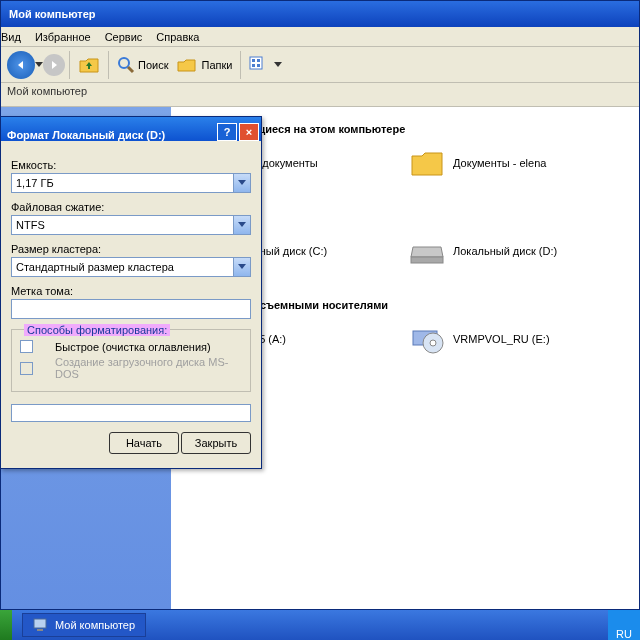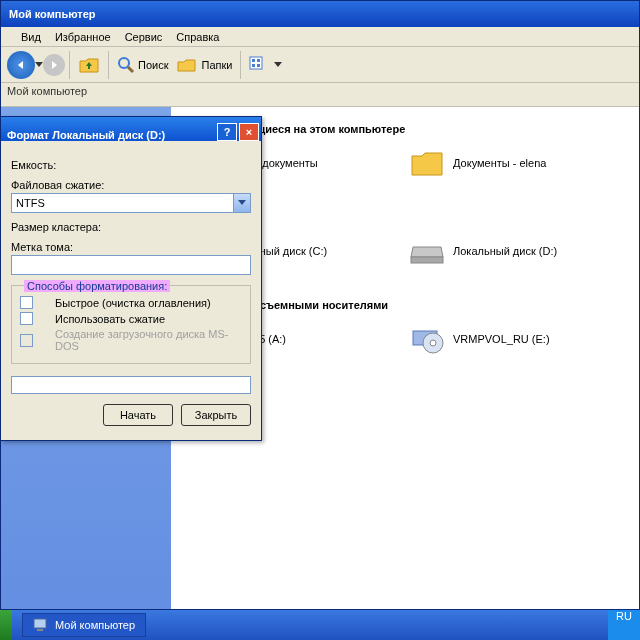--- a/index.html
+++ b/index.html
@@ -1,21 +1,21 @@
 <!DOCTYPE html>
 <html><head>
 <meta charset="utf-8">
 <style>
 * { margin: 0; padding: 0; box-sizing: border-box; font-family: Tahoma, sans-serif; font-size: 11px; }
 body { width: 640px; height: 640px; background: #3b6bd4; overflow: hidden; position: relative; }
 
 
 .explorer { position: absolute; left: 0; top: 0; width: 640px; height: 610px; background: #fff; border: 1px solid #0a2a7a; }
 .expl-title { height: 26px; background: linear-gradient(to bottom, #2a6de0 0%, #0d42bc 100%); color: #fff; line-height: 26px; padding-left: 8px; font-weight: bold; }
-.menubar { height: 20px; background: #ece9d8; border-bottom: 1px solid #c0beb2; display: flex; gap: 14px; padding-left: 20px; align-items: center; }
+.menubar { height: 20px; background: #ece9d8; border-bottom: 1px solid #c0beb2; display: flex; gap: 14px; padding-left: 0; align-items: center; }
 .menubar span { color: #000; }
 .toolbar { height: 36px; background: #ece9d8; border-bottom: 1px solid #c0beb2; display: flex; align-items: center; gap: 0; padding-left: 6px; }
 .toolbtn { display: flex; align-items: center; gap: 3px; padding: 2px 4px; }
 .nav-back { width: 28px; height: 28px; border-radius: 14px; background: radial-gradient(circle, #4f94e8, #1a5fb8); display:flex; align-items:center; justify-content:center; }
 .nav-fwd { width: 22px; height: 22px; border-radius: 11px; background: #c6c6c6; display:flex; align-items:center; justify-content:center; }
 .sep { width:1px; height:28px; background:#c0beb2; margin:0 4px; }
 .ico-folder-up { width:22px; height:22px; }
 .ico-search { width:18px; height:18px; }
 .ico-folders { width:22px; height:22px; }
 .ico-view { width:22px; height:18px; }
@@ -45,29 +45,29 @@
 .combo-btn { width: 17px; height: 18px; background: linear-gradient(#c6dbf8, #8fb6ed); border-left: 1px solid #7a9ac7; display:flex; align-items:center; justify-content:center; }
 .textbox { width: 100%; height: 20px; background: #fff; border: 1px solid #7a9ac7; margin-bottom: 10px; }
 .fieldset { border: 1px solid #c0beb2; padding: 8px 8px 8px 8px; margin-bottom: 12px; }
 .fieldset-legend { color: #16389a; padding: 0 3px; margin-left: 4px; background:#f0abfc; position:relative; top:-14px; display:inline-block; }
 .fieldset-inner { margin-top: -10px; }
 .chk-row { display: flex; align-items: center; gap: 22px; margin-bottom: 3px; }
 .chkbox { width: 13px; height: 13px; background: #fff; border: 1px solid #7a9ac7; flex-shrink:0; }
 .chkbox.disabled { background: #ece9d8; }
 .chk-label.disabled { color: #a0a0a0; }
 .progress { width: 100%; height: 18px; background: #fff; border: 1px solid #7a9ac7; margin-bottom: 10px; }
-.dlg-buttons { display: flex; justify-content: flex-end; gap: 8px; padding-bottom: 10px; }
+.dlg-buttons { display: flex; justify-content: flex-end; gap: 2px; padding-bottom: 10px; }
 .btn { min-width: 70px; height: 22px; background: #ece9d8; border: 1px solid #333; border-radius: 3px; }
 
 
 .taskbar { position: absolute; left: 0; bottom: 0; width: 640px; height: 30px; background: linear-gradient(to bottom, #3b78e0, #1f52c0); display: flex; align-items: center; }
 .start { width: 12px; height: 30px; background: linear-gradient(to bottom, #3aa53a, #1f7a1f); }
 .task-item { margin-left: 10px; height: 24px; background: #2357c7; border: 1px solid #1a3f98; display: flex; align-items: center; padding: 0 10px; gap: 6px; color: #fff; }
 .task-ico { width:16px; height:16px; }
-.tray { margin-left: auto; height: 30px; background: #1b8cec; padding: 0 8px; display:flex; align-items:flex-start; color:#fff; }
+.tray { margin-left: auto; height: 30px; background: #1b8cec; padding: 0 8px; display:flex; align-items:flex-end; color:#fff; }
 
 svg { display: block; }
 </style>
 </head>
 <body>
 
 <div class="explorer">
   <div class="expl-title">
     <span>Мой компьютер</span>
   </div>
@@ -192,43 +192,55 @@
     <span class="dlg-title-text">Формат Локальный диск (D:)</span>
     <div class="dlg-tbtn help-btn">
       <span>?</span>
     </div>
     <div class="dlg-tbtn close-btn">
       <span>×</span>
     </div>
   </div>
   <div class="dlg-body">
     <div class="field-label">Емкость:</div>
+    <div class="combo">
+      <span class="combo-val">1,17 ГБ</span>
+      <div class="combo-btn">
+          <svg width="8" height="6">
+            <path d="M0 0 L8 0 L4 5 Z" fill="#2a4a8a"></path>
+          </svg>
+        </div>
+    </div>
     <div class="field-label">Файловая сжатие:</div>
     <div class="combo">
       <span class="combo-val">NTFS</span>
       <div class="combo-btn">
           <svg width="8" height="6">
             <path d="M0 0 L8 0 L4 5 Z" fill="#2a4a8a"></path>
           </svg>
         </div>
     </div>
     <div class="field-label">Размер кластера:</div>
+    <div class="combo">
+      <span class="combo-val">Стандартный размер кластера</span>
+      <div class="combo-btn">
+          <svg width="8" height="6">
+            <path d="M0 0 L8 0 L4 5 Z" fill="#2a4a8a"></path>
+          </svg>
+        </div>
+    </div>
     <div class="field-label">Метка тома:</div>
     <div class="textbox"></div>
 
     <div class="fieldset">
       <span class="fieldset-legend">Способы форматирования:</span>
       <div class="fieldset-inner">
         <div class="chk-row">
           <div class="chkbox"></div>
           <span>Быстрое (очистка оглавления)</span>
-        </div>
-        <div class="chk-row">
-          <div class="chkbox"></div>
-          <span>Использовать сжатие</span>
         </div>
         <div class="chk-row">
           <div class="chkbox disabled"></div>
           <span class="chk-label disabled">Создание загрузочного диска MS-DOS</span>
         </div>
       </div>
     </div>
 
     <div class="progress"></div>
 

